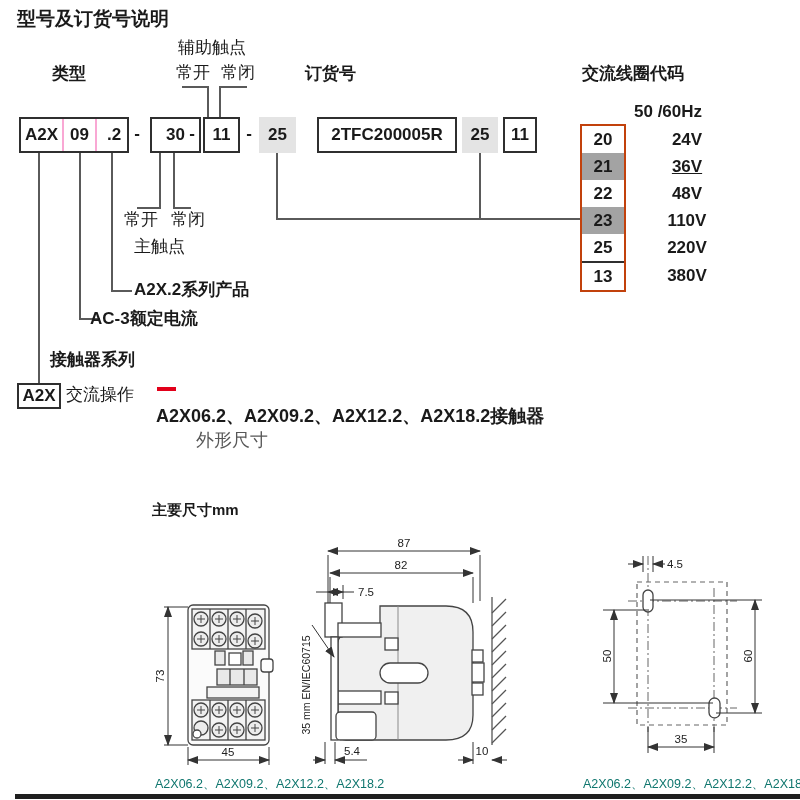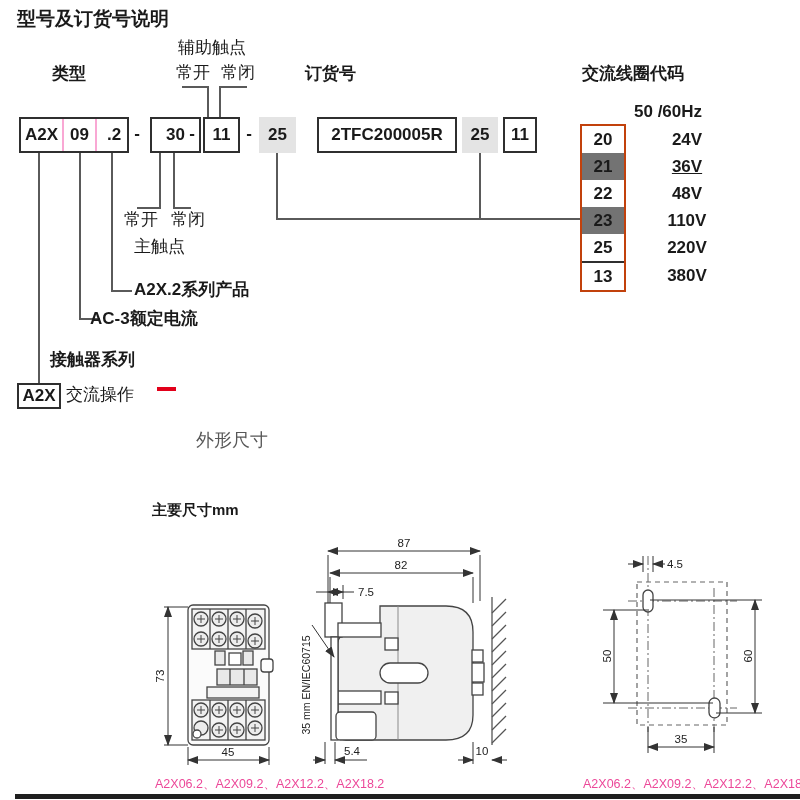--- a/index.html
+++ b/index.html
@@ -13,25 +13,25 @@
   .gbox{position:absolute;background:#e4e4e4;text-align:center;font-weight:700;font-size:17px;
         box-sizing:border-box;height:36px;line-height:36px;top:117px;}
   .dash{position:absolute;top:117px;width:12px;height:36px;line-height:34px;text-align:center;
         font-weight:700;font-size:17px;}
   .cells{display:flex;height:100%;}
   .cell{flex:0 0 auto;border-left:2px solid #f9a8d4;}
   .cell:first-child{border-left:none;}
   .lbl{position:absolute;font-size:17px;white-space:nowrap;line-height:1.1;}
   .vt{position:absolute;left:580px;top:124px;width:42px;border:2px solid #c2410c;background:#fff;box-sizing:content-box;}
   .vtr{height:27px;line-height:27px;text-align:center;font-weight:700;font-size:17px;}
-  .vtr.shaded{background:#737373;}
+  .vtr.shaded{background:#a3a3a3;}
   .vtr.sep{border-top:2px solid #2f2f2f;}
   .vv{position:absolute;left:648px;width:78px;height:27px;line-height:27px;text-align:center;
       font-weight:700;font-size:17px;}
-  .caption{position:absolute;font-size:12.5px;color:#ec4899;white-space:nowrap;}
+  .caption{position:absolute;font-size:12.5px;color:#0f766e;white-space:nowrap;}
   svg .dim{font-family:"Liberation Sans","DejaVu Sans",sans-serif;font-size:11.5px;fill:#222;
            paint-order:stroke;stroke:#fff;stroke-width:3.5px;text-anchor:middle;}
   svg .rail{font-family:"Liberation Sans","DejaVu Sans",sans-serif;font-size:10.5px;fill:#222;text-anchor:middle;}
   svg line,svg path,svg rect,svg circle{vector-effect:none;}
 </style>
 </head>
 <body>
 
 <div id="page">
 
@@ -98,20 +98,21 @@
   <div class="lbl" style="left:171px;top:211px;">常闭</div>
   <div class="lbl" style="left:134px;top:238px;">主触点</div>
   <div class="lbl b" style="left:134px;top:281px;">A2X.2系列产品</div>
   <div class="lbl b" style="left:90px;top:310px;">AC-3额定电流</div>
   <div class="lbl b" style="left:50px;top:351px;">接触器系列</div>
   <div class="abs" style="left:17px;top:383px;width:44px;height:26px;border:2px solid #2f2f2f;box-sizing:border-box;
        text-align:center;font-weight:700;font-size:17px;line-height:22px;">A2X</div>
   <div class="lbl" style="left:66px;top:386px;">交流操作</div>
 
   <div class="abs" style="left:157px;top:387px;width:19px;height:4px;background:#e2001a;"></div>
+  <div class="abs b" style="left:156px;top:404px;font-size:18px;">A2X06.2、A2X09.2、A2X12.2、A2X18.2接触器</div>
   <div class="abs" style="left:156px;top:428px;font-size:18px;color:#575757;margin-left:40px;">外形尺寸</div>
   <div class="abs b" style="left:152px;top:501px;font-size:15px;">主要尺寸mm</div>
 
   <svg class="abs" style="left:148px;top:593px;" width="145" height="182" viewBox="0 0 145 182">
     <defs>
       <marker id="f_e" markerWidth="11" markerHeight="8" refX="10" refY="4" orient="auto" markerUnits="userSpaceOnUse">
           <path d="M0,0L11,4L0,8z" fill="#333"></path>
         </marker>
       <marker id="f_s" markerWidth="11" markerHeight="8" refX="1" refY="4" orient="auto" markerUnits="userSpaceOnUse">
           <path d="M11,0L0,4L11,8z" fill="#333"></path>

